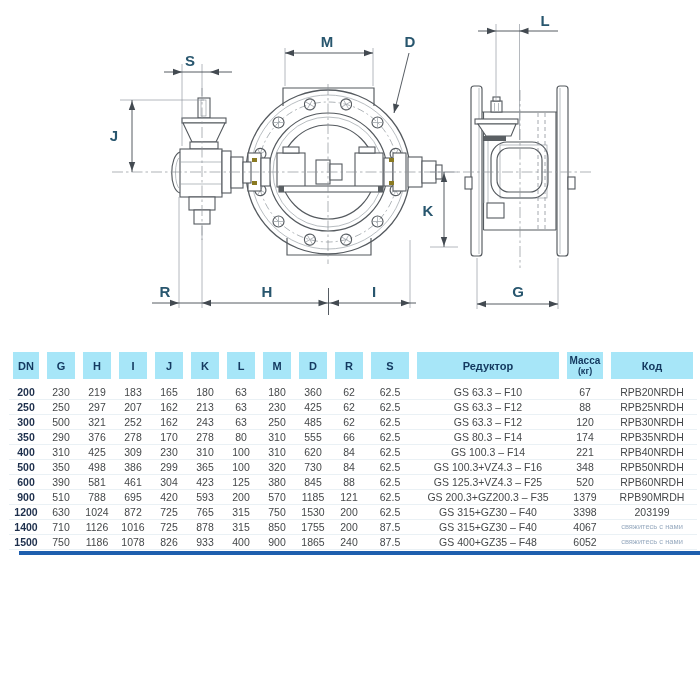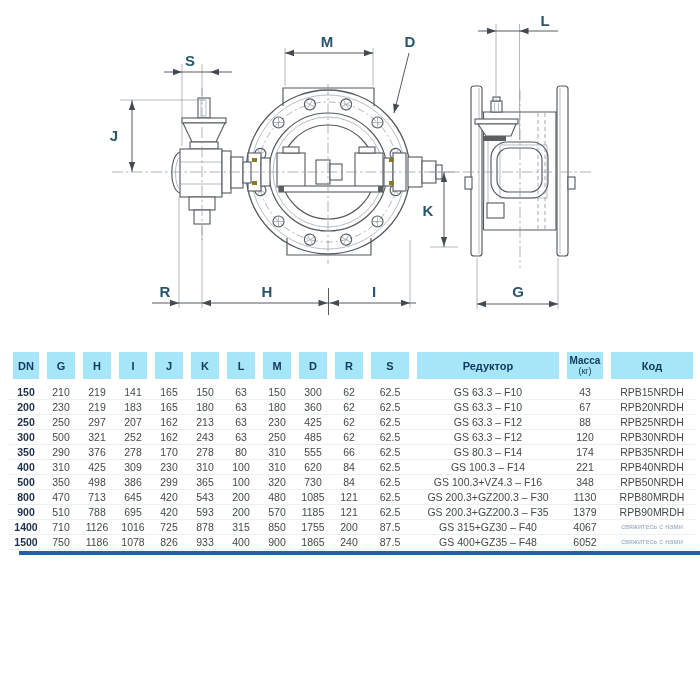--- a/index.html
+++ b/index.html
@@ -20,21 +20,21 @@
   .ah{fill:#434a51;stroke:none;}
   .seal{fill:#8a7a22;stroke:none;}
   .fill-dark{fill:#5a5f63;stroke:none;}
 
   
   .table-wrap{padding:4px 9px 0 9px;}
   table.spec{width:688px;table-layout:fixed;border-collapse:separate;border-spacing:0;}
   table.spec th{background:#a7e6f8;color:#143a60;font-size:11px;font-weight:bold;text-align:center;
     vertical-align:middle;height:27px;padding:0;border-left:4px solid #fff;border-right:4px solid #fff;
     box-sizing:border-box;line-height:12px;}
-  table.spec th .sub{font-size:9px;font-weight:normal;line-height:9px;}
+  table.spec th .sub{font-size:9px;font-weight:bold;line-height:9px;}
   table.spec tbody:before{content:'';display:table-row;height:6px;}
   table.spec td{font-size:10.5px;color:#45484a;text-align:center;padding:0;height:14.6px;
     border-bottom:1px solid #eaf1f5;white-space:nowrap;overflow:hidden;box-sizing:border-box;line-height:14px;}
   table.spec td.dn{font-weight:bold;color:#1d2f4c;}
   table.spec td.contact{font-size:7.5px;color:#97aabf;text-align:center;}
   .accent-rule{height:4px;background:#1e5fae;width:682px;margin:1px 0 0 10px;}
 </style>
 </head>
 <body>
 
@@ -298,36 +298,20 @@
           <th>Редуктор</th>
           <th style="font-size:10px;">
             <div>Масса</div>
             <div class="sub">(кг)</div>
           </th>
           <th>Код</th>
         </tr>
       </thead>
       <tbody>
           <tr>
-    <td class="dn">150</td>
-    <td>210</td>
-    <td>219</td>
-    <td>141</td>
-    <td>165</td>
-    <td>150</td>
-    <td>63</td>
-    <td>150</td>
-    <td>300</td>
-    <td>62</td>
-    <td>62.5</td>
-    <td>GS 63.3 – F10</td>
-    <td>43</td>
-    <td>RPB15NRDH</td>
-  </tr>
-          <tr>
     <td class="dn">200</td>
     <td>230</td>
     <td>219</td>
     <td>183</td>
     <td>165</td>
     <td>180</td>
     <td>63</td>
     <td>180</td>
     <td>360</td>
     <td>62</td>
@@ -410,50 +394,66 @@
     <td>100</td>
     <td>320</td>
     <td>730</td>
     <td>84</td>
     <td>62.5</td>
     <td>GS 100.3+VZ4.3 – F16</td>
     <td>348</td>
     <td>RPB50NRDH</td>
   </tr>
           <tr>
-    <td class="dn">800</td>
-    <td>470</td>
-    <td>713</td>
-    <td>645</td>
-    <td>420</td>
-    <td>543</td>
-    <td>200</td>
-    <td>480</td>
-    <td>1085</td>
-    <td>121</td>
-    <td>62.5</td>
-    <td>GS 200.3+GZ200.3 – F30</td>
-    <td>1130</td>
-    <td>RPB80MRDH</td>
+    <td class="dn">600</td>
+    <td>390</td>
+    <td>581</td>
+    <td>461</td>
+    <td>304</td>
+    <td>423</td>
+    <td>125</td>
+    <td>380</td>
+    <td>845</td>
+    <td>88</td>
+    <td>62.5</td>
+    <td>GS 125.3+VZ4.3 – F25</td>
+    <td>520</td>
+    <td>RPB60NRDH</td>
   </tr>
           <tr>
     <td class="dn">900</td>
     <td>510</td>
     <td>788</td>
     <td>695</td>
     <td>420</td>
     <td>593</td>
     <td>200</td>
     <td>570</td>
     <td>1185</td>
     <td>121</td>
     <td>62.5</td>
     <td>GS 200.3+GZ200.3 – F35</td>
     <td>1379</td>
     <td>RPB90MRDH</td>
+  </tr>
+          <tr>
+    <td class="dn">1200</td>
+    <td>630</td>
+    <td>1024</td>
+    <td>872</td>
+    <td>725</td>
+    <td>765</td>
+    <td>315</td>
+    <td>750</td>
+    <td>1530</td>
+    <td>200</td>
+    <td>62.5</td>
+    <td>GS 315+GZ30 – F40</td>
+    <td>3398</td>
+    <td>203199</td>
   </tr>
           <tr>
     <td class="dn">1400</td>
     <td>710</td>
     <td>1126</td>
     <td>1016</td>
     <td>725</td>
     <td>878</td>
     <td>315</td>
     <td>850</td>

